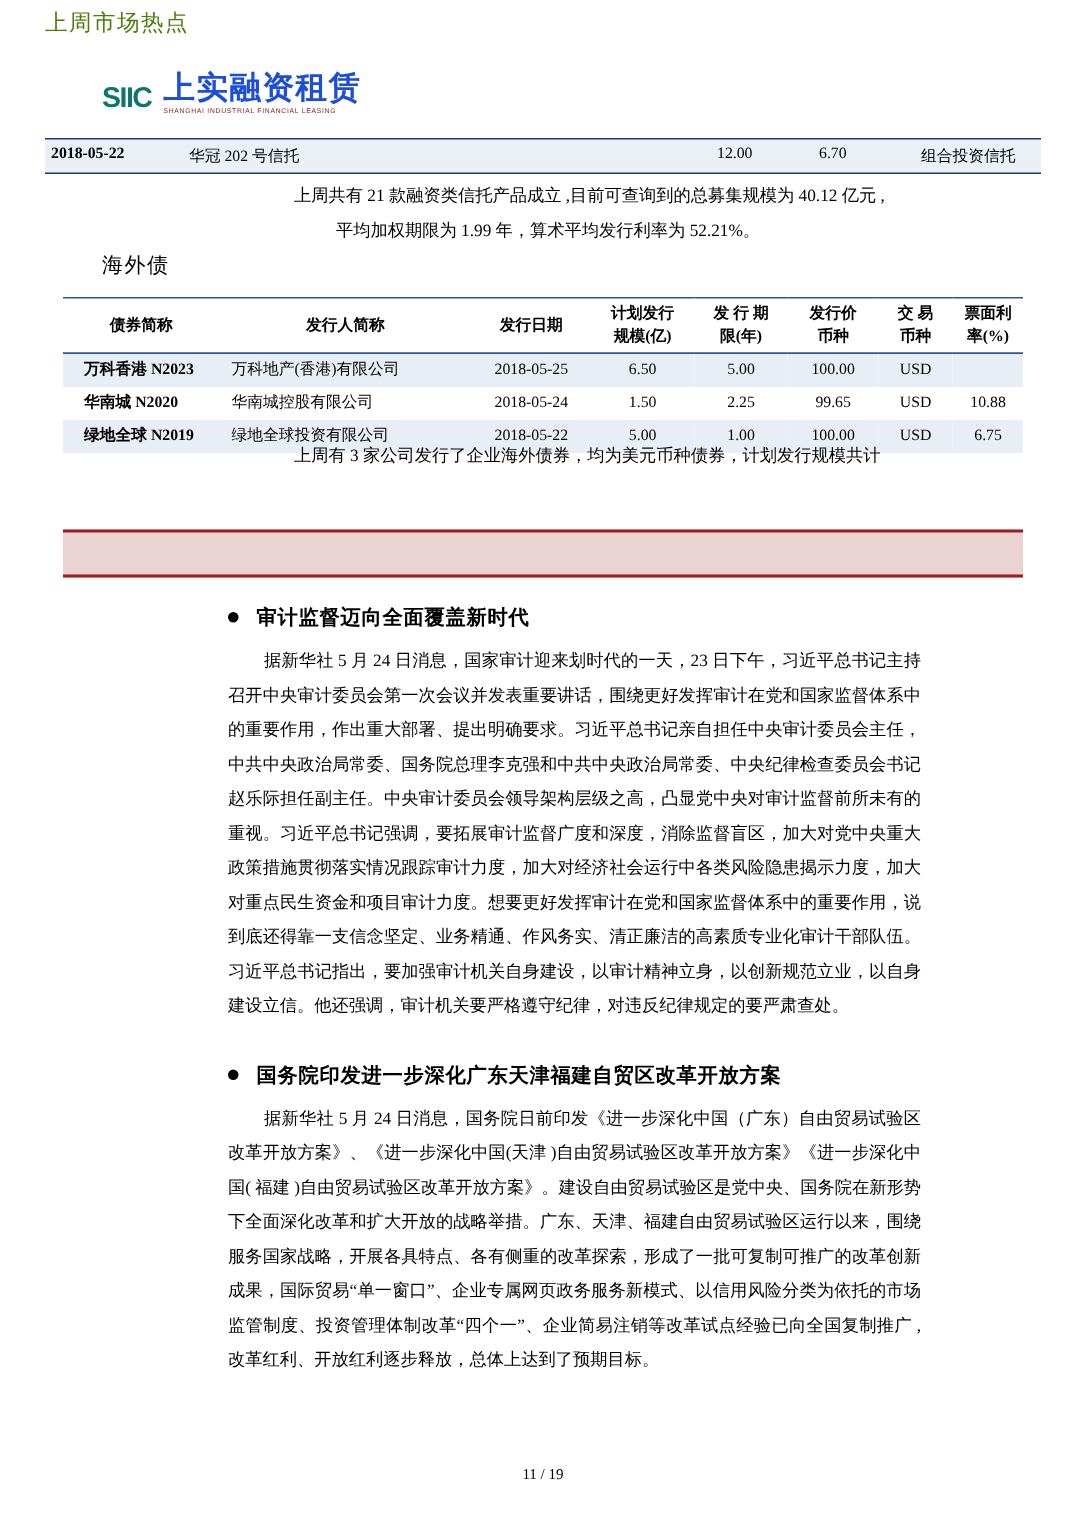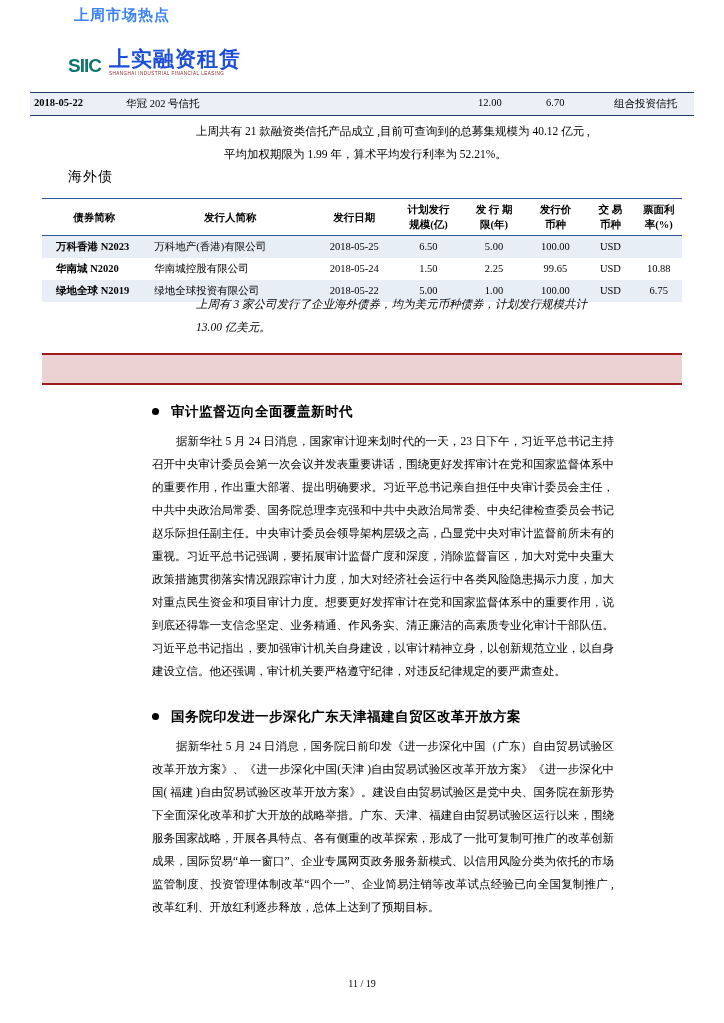--- a/index.html
+++ b/index.html
@@ -146,46 +146,44 @@
   .bond-table .w-sz { width: 68px; }
   .bond-table .w-tm { width: 62px; }
   .bond-table .w-pr { width: 58px; }
   .bond-table .w-cur { width: 48px; }
   .bond-table .w-int { width: 44px; }
 
   .p-bondnote {
     left: 196px;
     top: 293px;
     width: 462px;
-    font-style: italic;
   }
   .p-bondnote .l2 { display: block; margin-left: -0px; }
 
   
   .banner {
     position: absolute;
     left: 42px;
     top: 353px;
     width: 640px;
     height: 32px;
     background: #ebd3d3;
     border-top: 2.5px solid #a01b1b;
     border-bottom: 2.5px solid #a01b1b;
     box-sizing: border-box;
   }
   .banner-text {
     position: absolute;
     left: 30px;
     top: 6px;
     font-size: 15px;
-    font-weight: bold;
-    color: #3b82f6;
+    font-weight: normal;
+    color: #4d7c0f;
     letter-spacing: 1px;
     font-family: "Liberation Serif", serif;
-    margin-left: 44px;
   }
 
   
   .bullet {
     position: absolute;
     font-size: 13.5px;
     font-weight: bold;
     letter-spacing: 0.5px;
   }
   .bullet .dot {
@@ -310,21 +308,20 @@
         <td>1.00</td>
         <td>100.00</td>
         <td>USD</td>
         <td>6.75</td>
       </tr>
     </tbody>
   </table>
 
   <div class="para p-bondnote">
     <span>上周有 3 家公司发行了企业海外债券，均为美元币种债券，计划发行规模共计</span>
-    <span class="l2">13.00 亿美元。</span>
   </div>
 
   <div class="banner"></div>
   <div class="banner-text">上周市场热点</div>
 
   <div class="bullet b1">
     <span class="dot"></span><span>审计监督迈向全面覆盖新时代</span>
   </div>
   <div class="para p-b1 indent">据新华社 5 月 24 日消息，国家审计迎来划时代的一天，23 日下午，习近平总书记主持召开中央审计委员会第一次会议并发表重要讲话，围绕更好发挥审计在党和国家监督体系中的重要作用，作出重大部署、提出明确要求。习近平总书记亲自担任中央审计委员会主任，中共中央政治局常委、国务院总理李克强和中共中央政治局常委、中央纪律检查委员会书记赵乐际担任副主任。中央审计委员会领导架构层级之高，凸显党中央对审计监督前所未有的重视。习近平总书记强调，要拓展审计监督广度和深度，消除监督盲区，加大对党中央重大政策措施贯彻落实情况跟踪审计力度，加大对经济社会运行中各类风险隐患揭示力度，加大对重点民生资金和项目审计力度。想要更好发挥审计在党和国家监督体系中的重要作用，说到底还得靠一支信念坚定、业务精通、作风务实、清正廉洁的高素质专业化审计干部队伍。习近平总书记指出，要加强审计机关自身建设，以审计精神立身，以创新规范立业，以自身建设立信。他还强调，审计机关要严格遵守纪律，对违反纪律规定的要严肃查处。</div>
 

